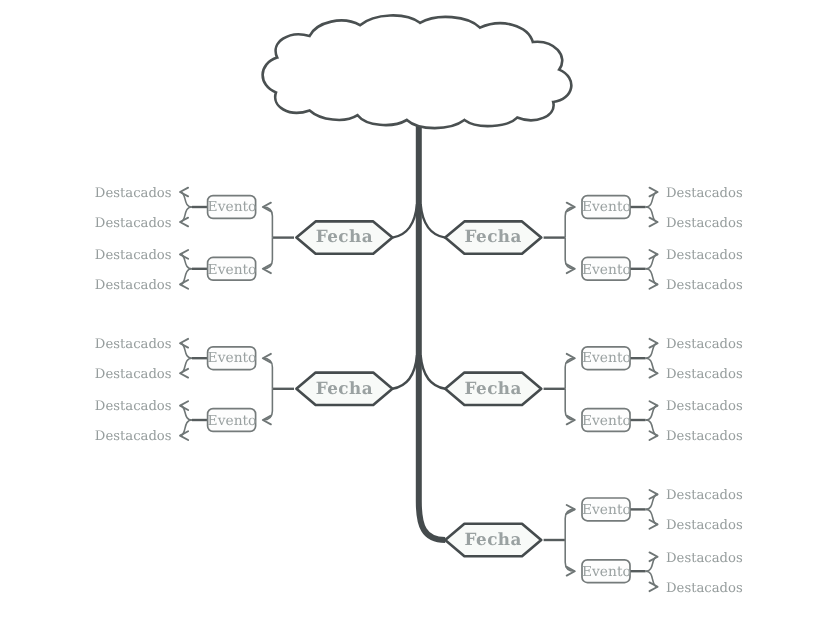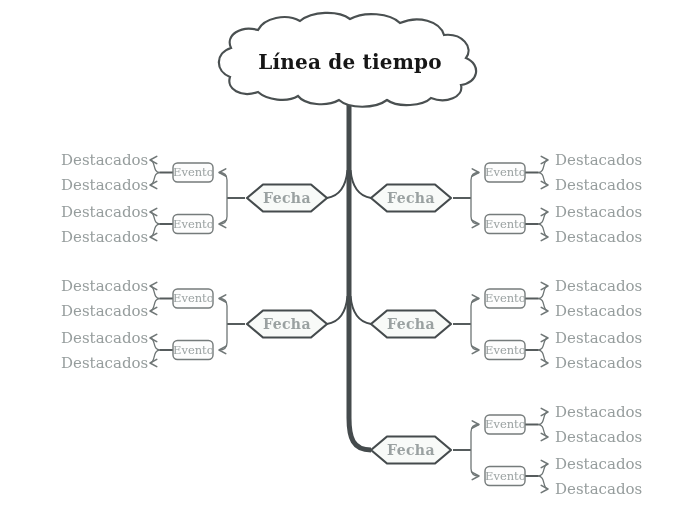--- a/index.html
+++ b/index.html
@@ -21,21 +21,21 @@
     width:80px;height:38px;line-height:27px;
     text-align:center;font-weight:700;font-size:14px;
     color:#9aa1a1;letter-spacing:0.4px;
   }
   .evento{
     width:40px;height:19px;line-height:19px;
     text-align:center;font-size:11.5px;color:#9aa1a1;
   }
   .dest{
     width:82px;height:15px;line-height:15px;
-    font-size:15px;color:#969d9d;
+    font-size:11px;color:#969d9d;
   }
   .dest.left{text-align:right;}
   .dest.right{text-align:left;}
 </style>
 </head>
 <body>
 
 <div class="canvas">
 
   <svg width="697" height="520" viewBox="0 0 697 520">
@@ -88,21 +88,20 @@
     <use href="#bR" transform="translate(0,324)"></use>
     <use href="#bR" transform="translate(0,450)"></use>
 
     <path d="M258,92 C241,98 226,89 230,77 C215,71 215,53 231,48 C225,35 241,25 258,30
          C264,18 286,13 300,21 C312,11 338,10 350,19 C364,11 390,13 400,23
          C418,15 440,21 444,35 C462,33 474,47 466,58 C482,65 478,83 461,85
          C464,97 446,104 431,98 C423,106 398,108 387,100 C375,109 349,109 339,100
          C327,107 305,105 298,96 C287,103 267,100 258,92 Z" fill="#ffffff" stroke="#4a5051" stroke-width="2.2"></path>
   </svg>
 
-  <div class="lbl title" style="left:235px;top:48px;">Línea de tiempo</div>
 
   <div class="lbl fecha" style="left:247px;top:184.5px;">Fecha</div>
   <div class="lbl fecha" style="left:371px;top:184.5px;">Fecha</div>
   <div class="lbl fecha" style="left:247px;top:310.5px;">Fecha</div>
   <div class="lbl fecha" style="left:371px;top:310.5px;">Fecha</div>
   <div class="lbl fecha" style="left:371px;top:436.5px;">Fecha</div>
 
   <div class="lbl evento" style="left:173px;top:163px;">Evento</div>
   <div class="lbl evento" style="left:173px;top:214.5px;">Evento</div>
   <div class="lbl evento" style="left:173px;top:289px;">Evento</div>

